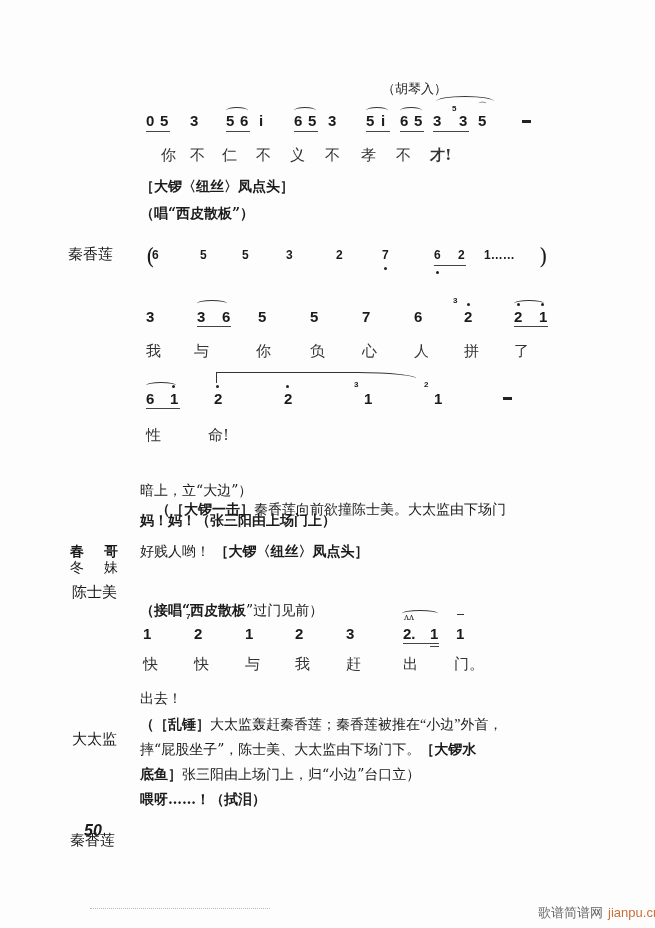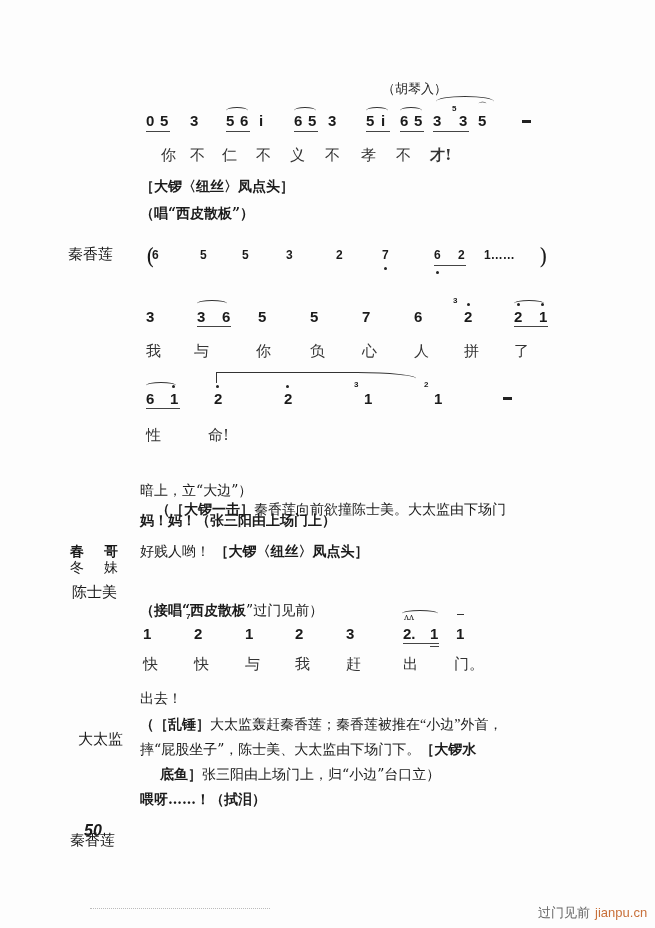--- a/index.html
+++ b/index.html
@@ -191,33 +191,33 @@
 <div>
   <span class="abs lyric" style="left:143px;top:655px;">快</span>
   <span class="abs lyric" style="left:194px;top:655px;">快</span>
   <span class="abs lyric" style="left:245px;top:655px;">与</span>
   <span class="abs lyric" style="left:295px;top:655px;">我</span>
   <span class="abs lyric" style="left:346px;top:655px;">赶</span>
   <span class="abs lyric" style="left:403px;top:655px;">出</span>
   <span class="abs lyric" style="left:454px;top:655px;">门。</span>
 </div>
 
-<div class="abs role" style="left:78px;top:690px;">大太监</div>
+<div class="abs role" style="left:72px;top:690px;">大太监</div>
 <div class="abs text" style="left:140px;top:690px;">出去！</div>
 <div class="abs text" style="left:140px;top:716px;font-family:Liberation Serif, serif;">
   <span class="bold">（［乱锤］</span><span>大太监轰赶秦香莲；秦香莲被推在“小边”外首，</span>
 </div>
 <div class="abs text" style="left:140px;top:741px;">
   <span>摔“屁股坐子”，陈士美、大太监由下场门下。</span><span class="bold">［大锣水</span>
 </div>
-<div class="abs text" style="left:140px;top:766px;margin-left:20px;">
+<div class="abs text" style="left:140px;top:766px;">
   <span class="bold">底鱼］</span><span>张三阳由上场门上，归“小边”台口立）</span>
 </div>
 
 <div class="abs role" style="left:70px;top:791px;">秦香莲</div>
 <div class="abs text bold" style="left:140px;top:791px;">喂呀……！（拭泪）</div>
 
 <div class="abs pagenum" style="left:84px;top:822px;">50</div>
 <div class="abs" style="left:90px;top:908px;width:180px;height:1px;border-top:1px dotted #bbb;"></div>
 <div class="abs" style="left:538px;top:902px;">
-  <span class="wm">过门见前</span>
+  <span class="wm">歌谱简谱网</span>
   <span class="wm2">jianpu.cn</span>
 </div>
 
 </body></html>

